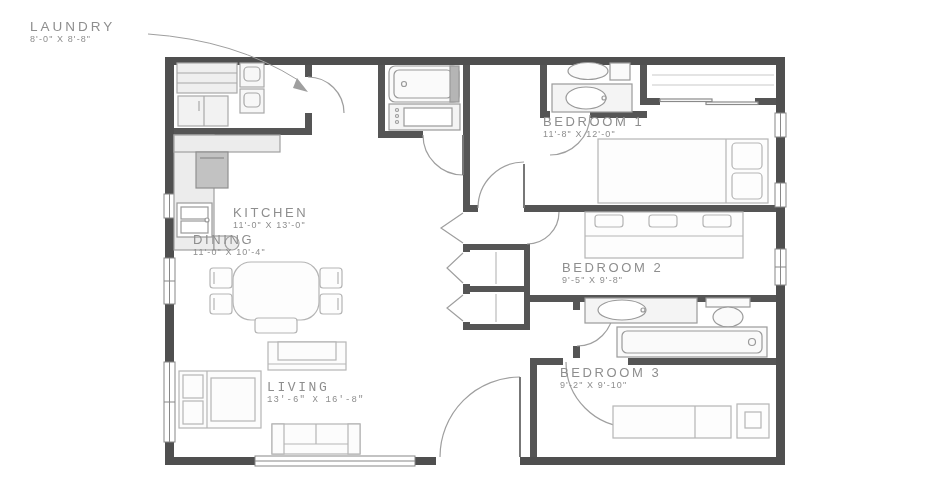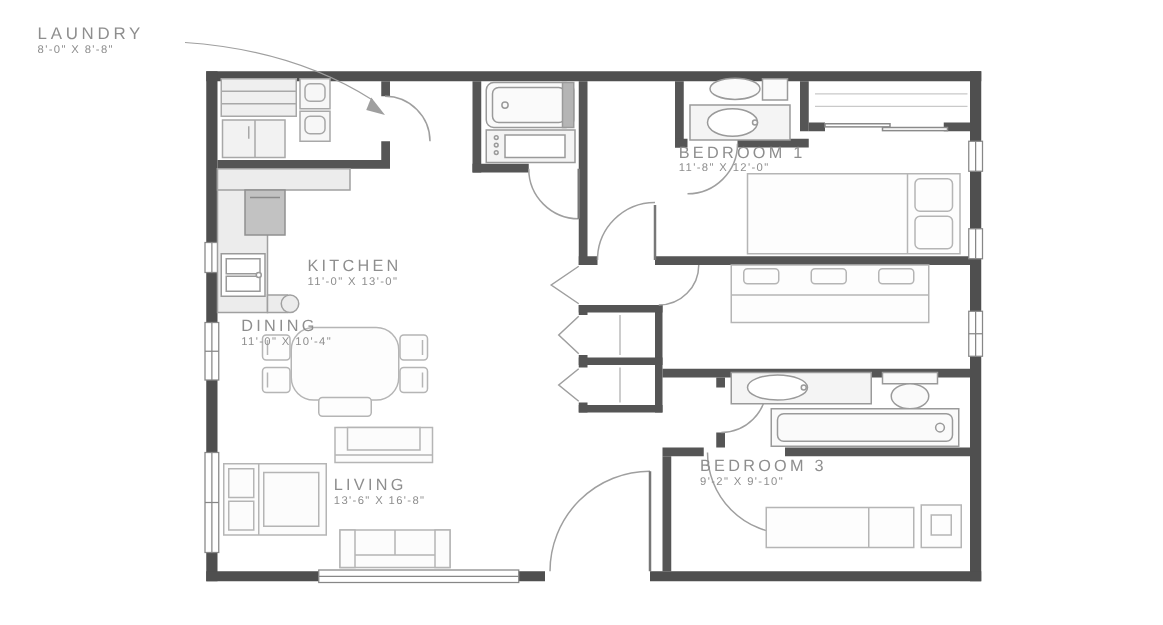--- a/index.html
+++ b/index.html
@@ -285,39 +285,43 @@
     <path d="M 148,34 Q 235,40 298,80"></path>
     <polygon points="297,78 308,92 293,88" fill="#9f9f9f" stroke="none"></polygon>
   </g>
 </svg>
 
 <div class="room-label callout" style="left:30px;top:20px;width:160px;">
   <div class="nm">LAUNDRY</div>
   <div class="dm">8'-0" X 8'-8"</div>
 </div>
 
-<div class="room-label" style="left:246px;top:206px;width:180px;">
+<div class="room-label" style="left:233px;top:206px;width:180px;">
   <div class="nm">KITCHEN</div>
   <div class="dm">11'-0" X 13'-0"</div>
 </div>
 
-<div class="room-label" style="left:193px;top:254px;width:180px;">
+<div class="room-label" style="left:193px;top:233px;width:180px;">
   <div class="nm">DINING</div>
   <div class="dm">11'-0" X 10'-4"</div>
 </div>
 
-<div class="room-label" style="left:267px;top:381px;width:180px;">
+<div class="room-label" style="left:267px;top:381px;width:180px;font-family:Liberation Mono, monospace;">
   <div class="nm">LIVING</div>
   <div class="dm">13'-6" X 16'-8"</div>
 </div>
 
 <div class="room-label" style="left:543px;top:115px;width:200px;">
   <div class="nm">BEDROOM 1</div>
   <div class="dm">11'-8" X 12'-0"</div>
 </div>
 
+<div class="room-label" style="left:562px;top:261px;width:200px;">
+  <div class="nm">BEDROOM 2</div>
+  <div class="dm">9'-5" X 9'-8"</div>
+</div>
 
 <div class="room-label" style="left:560px;top:366px;width:200px;">
   <div class="nm">BEDROOM 3</div>
   <div class="dm">9'-2" X 9'-10"</div>
 </div>
 
 </div>
 
 </body></html>

